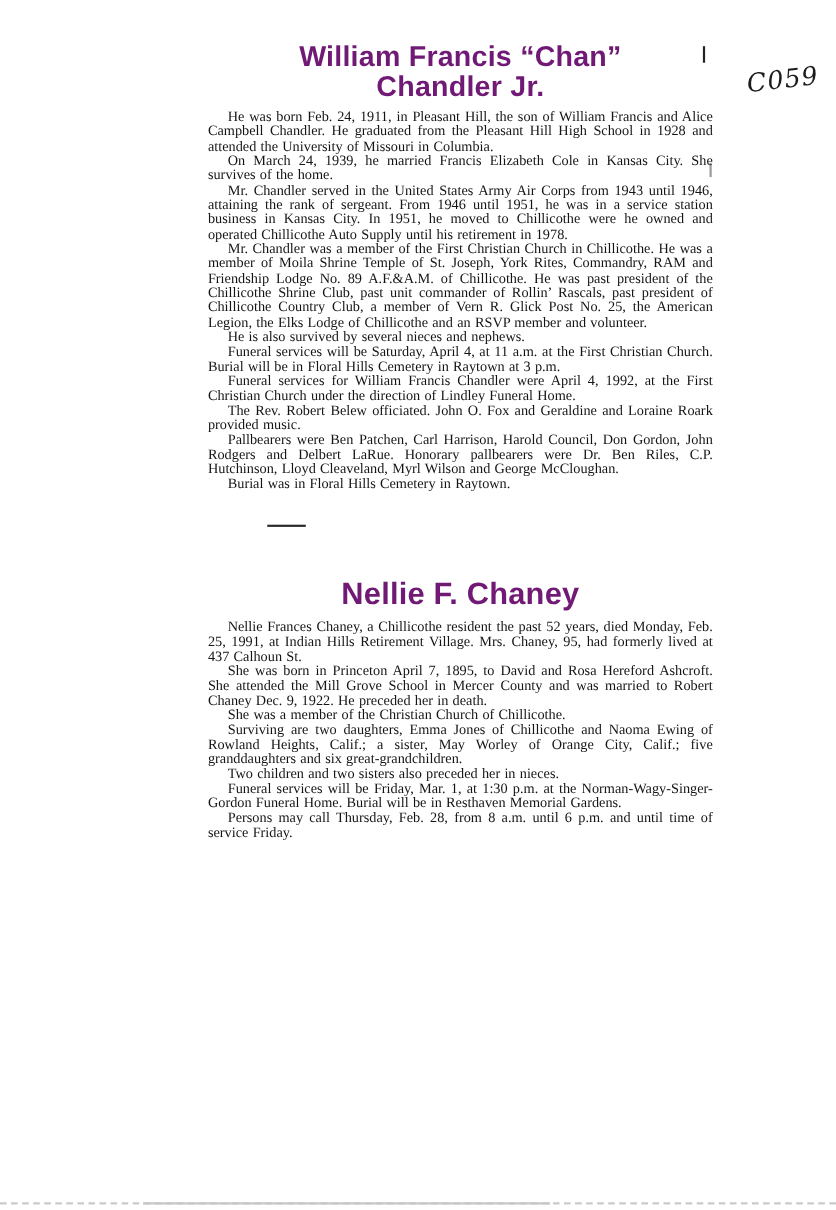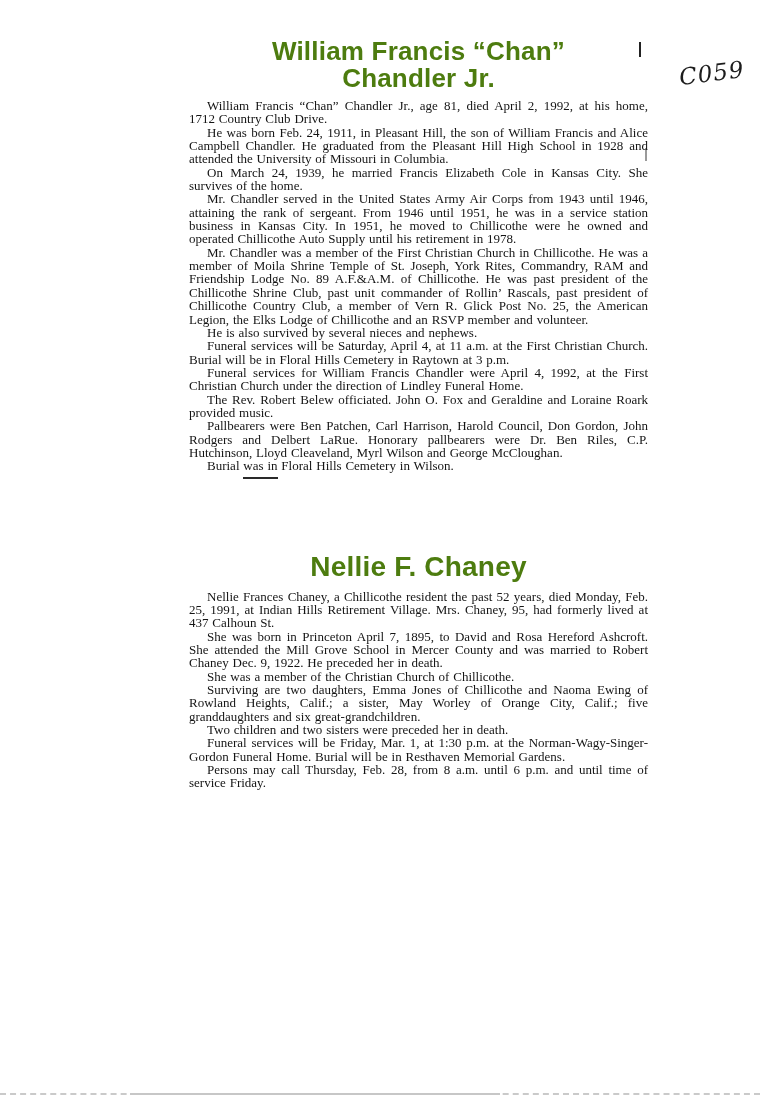--- a/index.html
+++ b/index.html
@@ -19,21 +19,21 @@
   .column {
     position: absolute;
     left: 189px;
     top: 38px;
     width: 459px;
   }
   .headline {
     font-family: "Liberation Sans", sans-serif;
     font-weight: bold;
     text-align: center;
-    color: #4d7c0f;
+    color: #701a75;
     letter-spacing: 0.2px;
     margin: 0;
   }
   .headline.h1 {
     font-size: 26px;
     line-height: 27px;
     margin-bottom: 7px;
   }
   .headline.h2 {
     font-size: 23px;
@@ -120,47 +120,46 @@
   <div class="handwritten">C059</div>
 
   <article class="column">
 
     <section class="obit obit-1">
       <h1 class="headline h1">
         <span>William Francis “Chan”</span><br>
         <span>Chandler Jr.</span>
       </h1>
       <div class="body-text">
-        <p>William Francis “Chan” Chandler Jr., age 81, died April 2, 1992, at his home, 1712 Country Club Drive.</p>
         <p>He was born Feb. 24, 1911, in Pleasant Hill, the son of William Francis and Alice Campbell Chandler. He graduated from the Pleasant Hill High School in 1928 and attended the University of Missouri in Columbia.</p>
         <p>On March 24, 1939, he married Francis Elizabeth Cole in Kansas City. She survives of the home.</p>
         <p>Mr. Chandler served in the United States Army Air Corps from 1943 until 1946, attaining the rank of sergeant. From 1946 until 1951, he was in a service station business in Kansas City. In 1951, he moved to Chillicothe were he owned and operated Chillicothe Auto Supply until his retirement in 1978.</p>
         <p>Mr. Chandler was a member of the First Christian Church in Chillicothe. He was a member of Moila Shrine Temple of St. Joseph, York Rites, Commandry, RAM and Friendship Lodge No. 89 A.F.&amp;A.M. of Chillicothe. He was past president of the Chillicothe Shrine Club, past unit commander of Rollin’ Rascals, past president of Chillicothe Country Club, a member of Vern R. Glick Post No. 25, the American Legion, the Elks Lodge of Chillicothe and an RSVP member and volunteer.</p>
         <p>He is also survived by several nieces and nephews.</p>
         <p>Funeral services will be Saturday, April 4, at 11 a.m. at the First Christian Church. Burial will be in Floral Hills Cemetery in Raytown at 3 p.m.</p>
       </div>
     </section>
 
     <section class="obit obit-2">
       <div class="body-text">
         <p>Funeral services for William Francis Chandler were April 4, 1992, at the First Christian Church under the direction of Lindley Funeral Home.</p>
         <p>The Rev. Robert Belew officiated. John O. Fox and Geraldine and Loraine Roark provided music.</p>
         <p>Pallbearers were Ben Patchen, Carl Harrison, Harold Council, Don Gordon, John Rodgers and Delbert LaRue. Honorary pallbearers were Dr. Ben Riles, C.P. Hutchinson, Lloyd Cleaveland, Myrl Wilson and George McCloughan.</p>
-        <p>Burial was in Floral Hills Cemetery in Wilson.</p>
+        <p>Burial was in Floral Hills Cemetery in Raytown.</p>
       </div>
     </section>
 
     <section class="obit obit-3">
       <h2 class="headline h3">Nellie F. Chaney</h2>
       <div class="body-text">
         <p>Nellie Frances Chaney, a Chillicothe resident the past 52 years, died Monday, Feb. 25, 1991, at Indian Hills Retirement Village. Mrs. Chaney, 95, had formerly lived at 437 Calhoun St.</p>
         <p>She was born in Princeton April 7, 1895, to David and Rosa Hereford Ashcroft. She attended the Mill Grove School in Mercer County and was married to Robert Chaney Dec. 9, 1922. He preceded her in death.</p>
         <p>She was a member of the Christian Church of Chillicothe.</p>
         <p>Surviving are two daughters, Emma Jones of Chillicothe and Naoma Ewing of Rowland Heights, Calif.; a sister, May Worley of Orange City, Calif.; five granddaughters and six great-grandchildren.</p>
-        <p>Two children and two sisters were preceded her in death.</p>
+        <p>Two children and two sisters also preceded her in nieces.</p>
         <p>Funeral services will be Friday, Mar. 1, at 1:30 p.m. at the Norman-Wagy-Singer-Gordon Funeral Home. Burial will be in Resthaven Memorial Gardens.</p>
         <p>Persons may call Thursday, Feb. 28, from 8 a.m. until 6 p.m. and until time of service Friday.</p>
       </div>
     </section>
 
   </article>
 
   <div class="pen-underline"></div>
 
   <div class="page-bottom-edge"></div>

